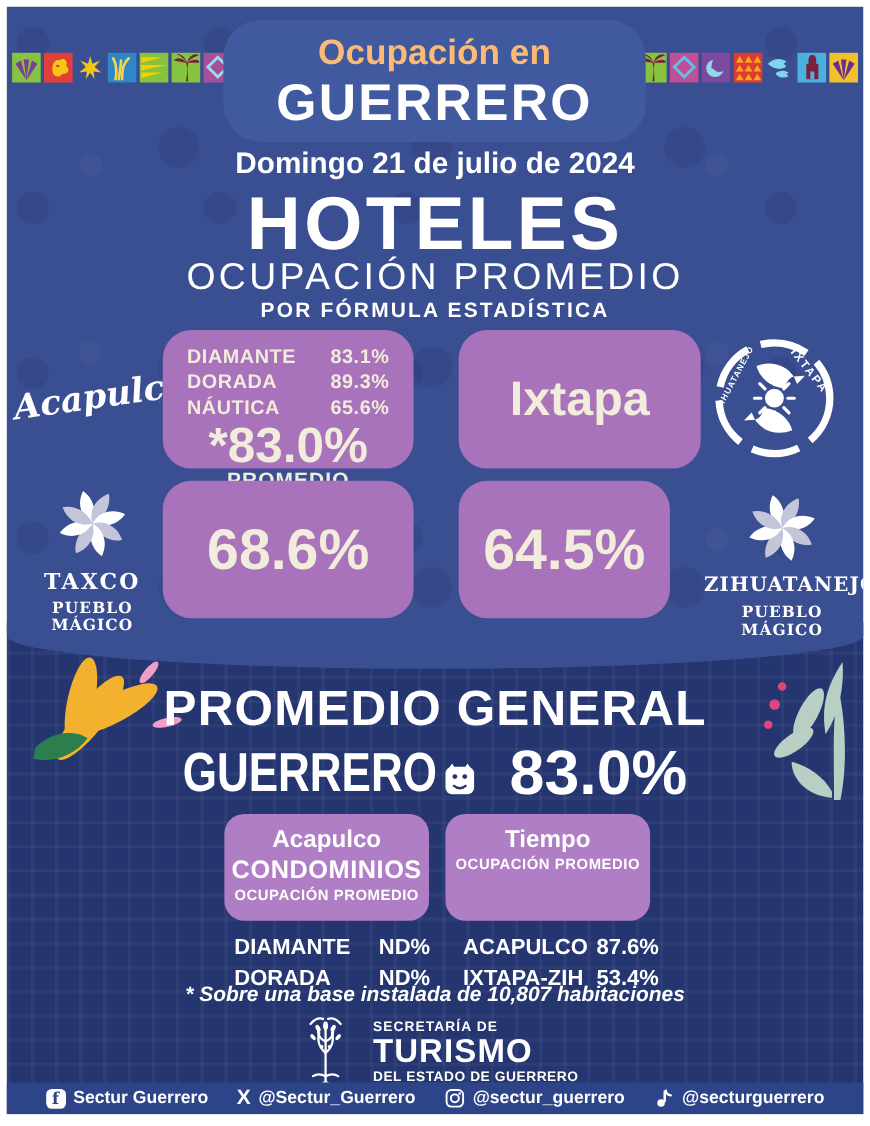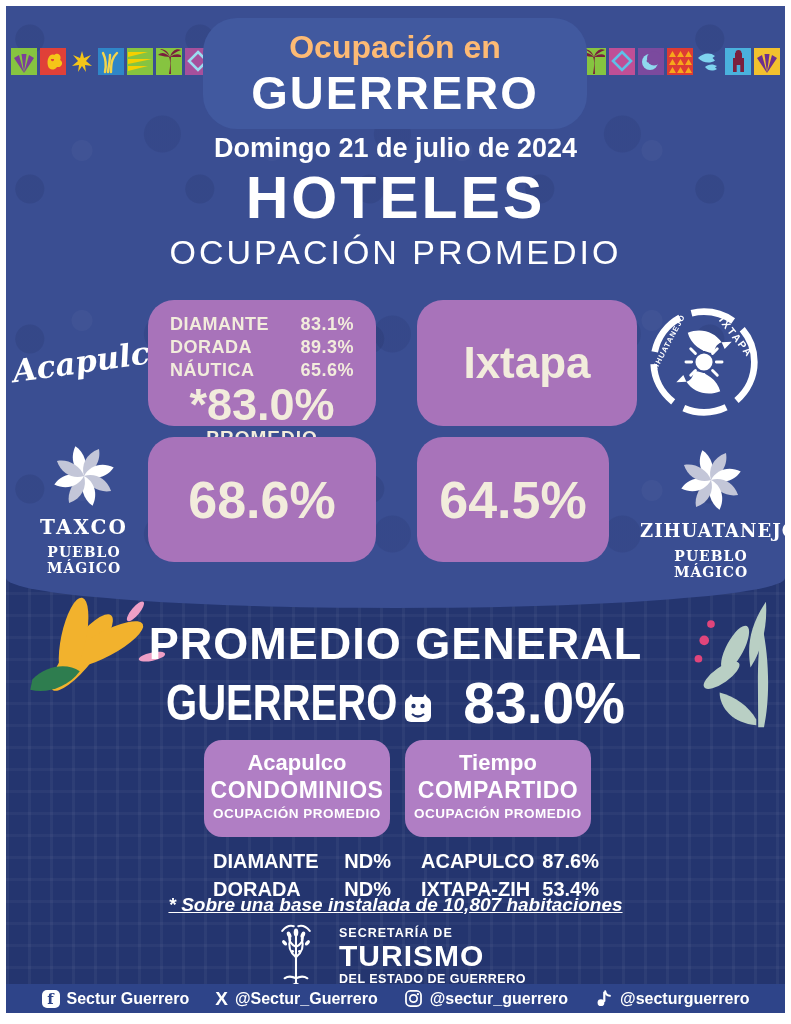--- a/index.html
+++ b/index.html
@@ -34,21 +34,21 @@
   .strip-left { left: 5px; } .strip-right { right: 5px; }
   .tile { width: 26px; height: 27px; display: flex; align-items: center; justify-content: center; }
   .tile svg { width: 24px; height: 25px; }
 
   
   .pill { top: 12px; left: 197px; width: 384px; height: 111px; background: #41599f; border-radius: 34px;
      display: flex; flex-direction: column; align-items: center; justify-content: center; }
   .pill .l1 { color: #fdba74; font-size: 32px; font-weight: 800; line-height: 38px; }
   .pill .l2 { color: #fff; font-size: 47px; font-weight: 900; letter-spacing: 2px; line-height: 54px; }
   .date { top: 127px; color: #fff; font-size: 27px; font-weight: 800; }
-  .hoteles { top: 158px; color: #fff; font-size: 59px; font-weight: 900; letter-spacing: 3px; }
+  .hoteles { top: 158px; color: #fff; font-size: 68px; font-weight: 900; letter-spacing: 3px; }
   .sub { top: 227px; color: #fff; font-size: 34px; font-weight: 400; letter-spacing: 3px; }
   .method { top: 266px; color: #fff; font-size: 19px; font-weight: 600; letter-spacing: 2px; }
 
   
   .card { background: #a873ba; border-radius: 26px; color: #f2ecdc; }
   .card1 { top: 294px; left: 142px; width: 228px; height: 126px; padding: 13px 22px 0 22px; }
   .zrow { display: flex; justify-content: space-between; font-size: 18px; font-weight: 800; line-height: 23px; letter-spacing: .5px; }
   .avg { text-align: center; font-size: 45px; font-weight: 900; line-height: 44px; margin-top: 1px; }
   .avg-label { text-align: center; font-size: 19px; font-weight: 800; letter-spacing: 1px; }
   .card2 { top: 294px; left: 411px; width: 220px; height: 126px; display: flex; flex-direction: column; align-items: center; justify-content: center; }
@@ -84,21 +84,21 @@
      padding-top: 9px; width: 186px; height: 97px; top: 734px; }
   .mc-left { left: 198px; } .mc-right { left: 399px; }
   .mc1 { font-size: 22px; font-weight: 800; line-height: 27px; }
   .mc2 { font-size: 23px; font-weight: 900; letter-spacing: .5px; line-height: 28px; }
   .mc3 { font-size: 13.5px; font-weight: 800; letter-spacing: .5px; margin-top: 2px; }
 
   .stats { position: absolute; z-index: 3; top: 841px; width: 178px; color: #fff; }
   .stats .srow { display: flex; justify-content: space-between; font-size: 20px; font-weight: 800; line-height: 28px; }
   .stats-left { left: 207px; } .stats-right { left: 415px; }
 
-  .footnote { top: 888px; color: #fff; font-size: 19px; font-weight: 800; font-style: italic; z-index: 3; text-decoration: underline; }
+  .footnote { top: 888px; color: #fff; font-size: 19px; font-weight: 800; font-style: italic; z-index: 3; }
 
   .sectur { top: 918px; left: 0; right: 0; display: flex; align-items: center; justify-content: center; gap: 12px; z-index: 3; }
   .sectur svg { width: 62px; height: 64px; }
   .sectur-text { text-align: left; color: #fff; }
   .st1 { font-size: 12.5px; font-weight: 700; letter-spacing: 1px; }
   .st2 { font-size: 30px; font-weight: 900; letter-spacing: 1px; line-height: 32px; }
   .st3 { font-size: 12.5px; font-weight: 700; letter-spacing: .5px; }
 
   .social-item { display: flex; align-items: center; gap: 7px; color: #fff; font-size: 16px; font-weight: 600; }
   .fb-icon { width: 18px; height: 18px; background: #fff; border-radius: 5px; color: #2e4489;
@@ -211,20 +211,21 @@
         </div>
   </div>
 
   <div class="z pill">
     <div class="l1">Ocupación en</div>
     <div class="l2">GUERRERO</div>
   </div>
   <div class="z center date">Domingo 21 de julio de 2024</div>
   <div class="z center hoteles">HOTELES</div>
   <div class="z center sub">OCUPACIÓN PROMEDIO</div>
+  <div class="z center method">POR FÓRMULA ESTADÍSTICA</div>
 
   <div class="z acapulco-script">Acapulco</div>
 
   <div class="z card card1">
     <div class="zrow">
       <span>DIAMANTE</span>
       <span>83.1%</span>
     </div>
     <div class="zrow">
       <span>DORADA</span>
@@ -343,21 +344,20 @@
     <span class="brand-val">83.0%</span>
   </div>
 
   <div class="mini-card mc-left">
     <div class="mc1">Acapulco</div>
     <div class="mc2">CONDOMINIOS</div>
     <div class="mc3">OCUPACIÓN PROMEDIO</div>
   </div>
   <div class="mini-card mc-right">
     <div class="mc1">Tiempo</div>
-    <div class="mc2">COMPARTIDO</div>
     <div class="mc3">OCUPACIÓN PROMEDIO</div>
   </div>
 
   <div class="stats stats-left">
     <div class="srow">
       <span>DIAMANTE</span>
       <span>ND%</span>
     </div>
     <div class="srow">
       <span>DORADA</span>

